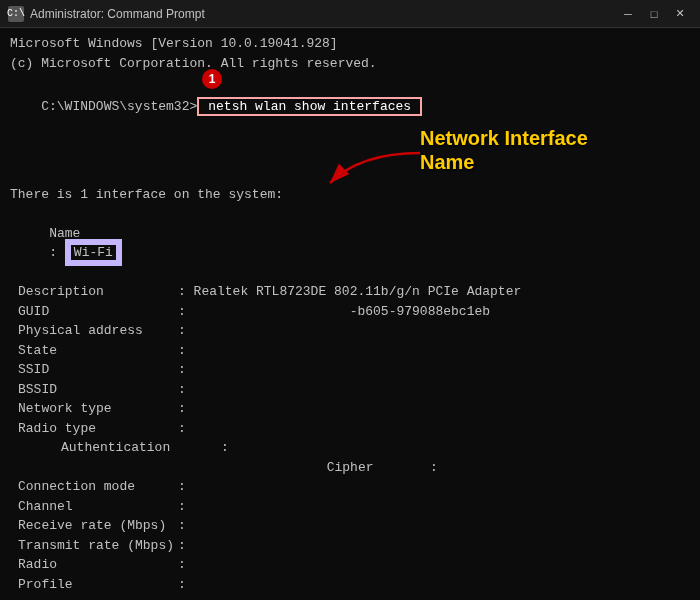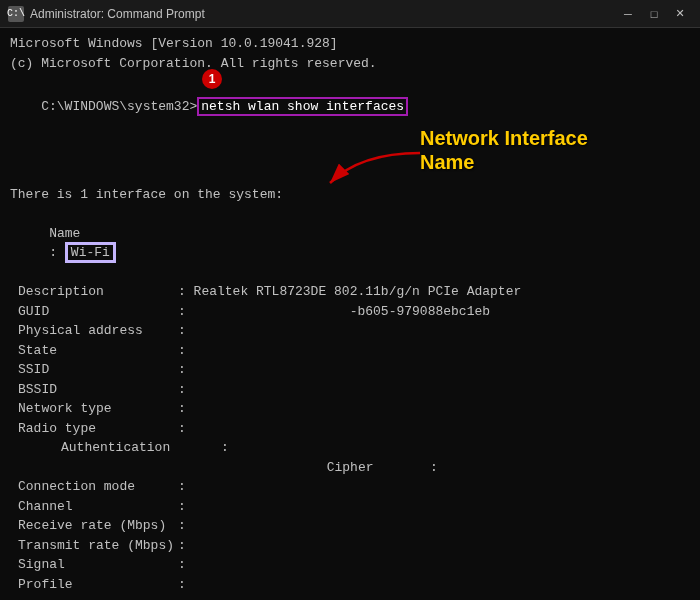--- a/index.html
+++ b/index.html
@@ -74,22 +74,22 @@
     .line {
       line-height: 1.5;
       white-space: pre;
       color: #c0c0c0;
     }
     .line.empty { height: 10px; }
 
     
     .cmd-highlight {
       display: inline;
-      border: 2px solid #a21caf;
-      padding: 0 2px;
+      border: 2px solid #fca5a5;
+      padding: 0 9px;
       background: #0c0c0c;
     }
 
     
     .badge {
       display: inline-flex;
       align-items: center;
       justify-content: center;
       width: 20px;
       height: 20px;
@@ -110,21 +110,21 @@
       font-family: Liberation Sans, sans-serif;
       font-size: 20px;
       font-weight: 900;
       text-shadow: 1px 1px 2px #000;
       line-height: 1.2;
     }
 
     
     .wifi-box {
       display: inline;
-      border: 3px solid #c4b5fd;
+      border: 6px solid #c4b5fd;
       padding: 0 3px;
       color: #c0c0c0;
     }
 
     .prompt { color: #c0c0c0; }
     .cmd-text { color: #fff; }
 
     .table-label {
       display: inline-block;
       width: 160px;
@@ -178,21 +178,21 @@
   <div class="line" style="padding-left: 8px;"><span class="table-label">SSID</span><span class="table-value">:</span></div>
   <div class="line" style="padding-left: 8px;"><span class="table-label">BSSID</span><span class="table-value">:</span></div>
   <div class="line" style="padding-left: 8px;"><span class="table-label">Network type</span><span class="table-value">:</span></div>
   <div class="line" style="padding-left: 8px;"><span class="table-label">Radio type</span><span class="table-value">:</span></div>
   <div class="line" style="padding-left: 8px; margin-left: 43px;"><span class="table-label">Authentication</span><span class="table-value">:</span></div>
   <div class="line" style="padding-left: 8px; text-align: center;"><span class="table-label">Cipher</span><span class="table-value">:</span></div>
   <div class="line" style="padding-left: 8px;"><span class="table-label">Connection mode</span><span class="table-value">:</span></div>
   <div class="line" style="padding-left: 8px;"><span class="table-label">Channel</span><span class="table-value">:</span></div>
   <div class="line" style="padding-left: 8px;"><span class="table-label">Receive rate (Mbps)</span><span class="table-value">:</span></div>
   <div class="line" style="padding-left: 8px;"><span class="table-label">Transmit rate (Mbps)</span><span class="table-value">:</span></div>
-  <div class="line" style="padding-left: 8px;"><span class="table-label">Signal</span><span class="table-value">:</span></div>
+  <div class="line" style="padding-left: 8px;"><span class="table-label">Radio</span><span class="table-value">:</span></div>
   <div class="line" style="padding-left: 8px;"><span class="table-label">Profile</span><span class="table-value">:</span></div>
 
   <div class="line empty"></div>
 
   <div class="label-box" style="top: 98px; left: 420px; width: 240px;">
     <span>Network Interface</span><br>
     <span>Name</span>
   </div>
 
   <svg style="position:absolute; top:115px; left:300px; pointer-events:none;" width="130" height="60">

